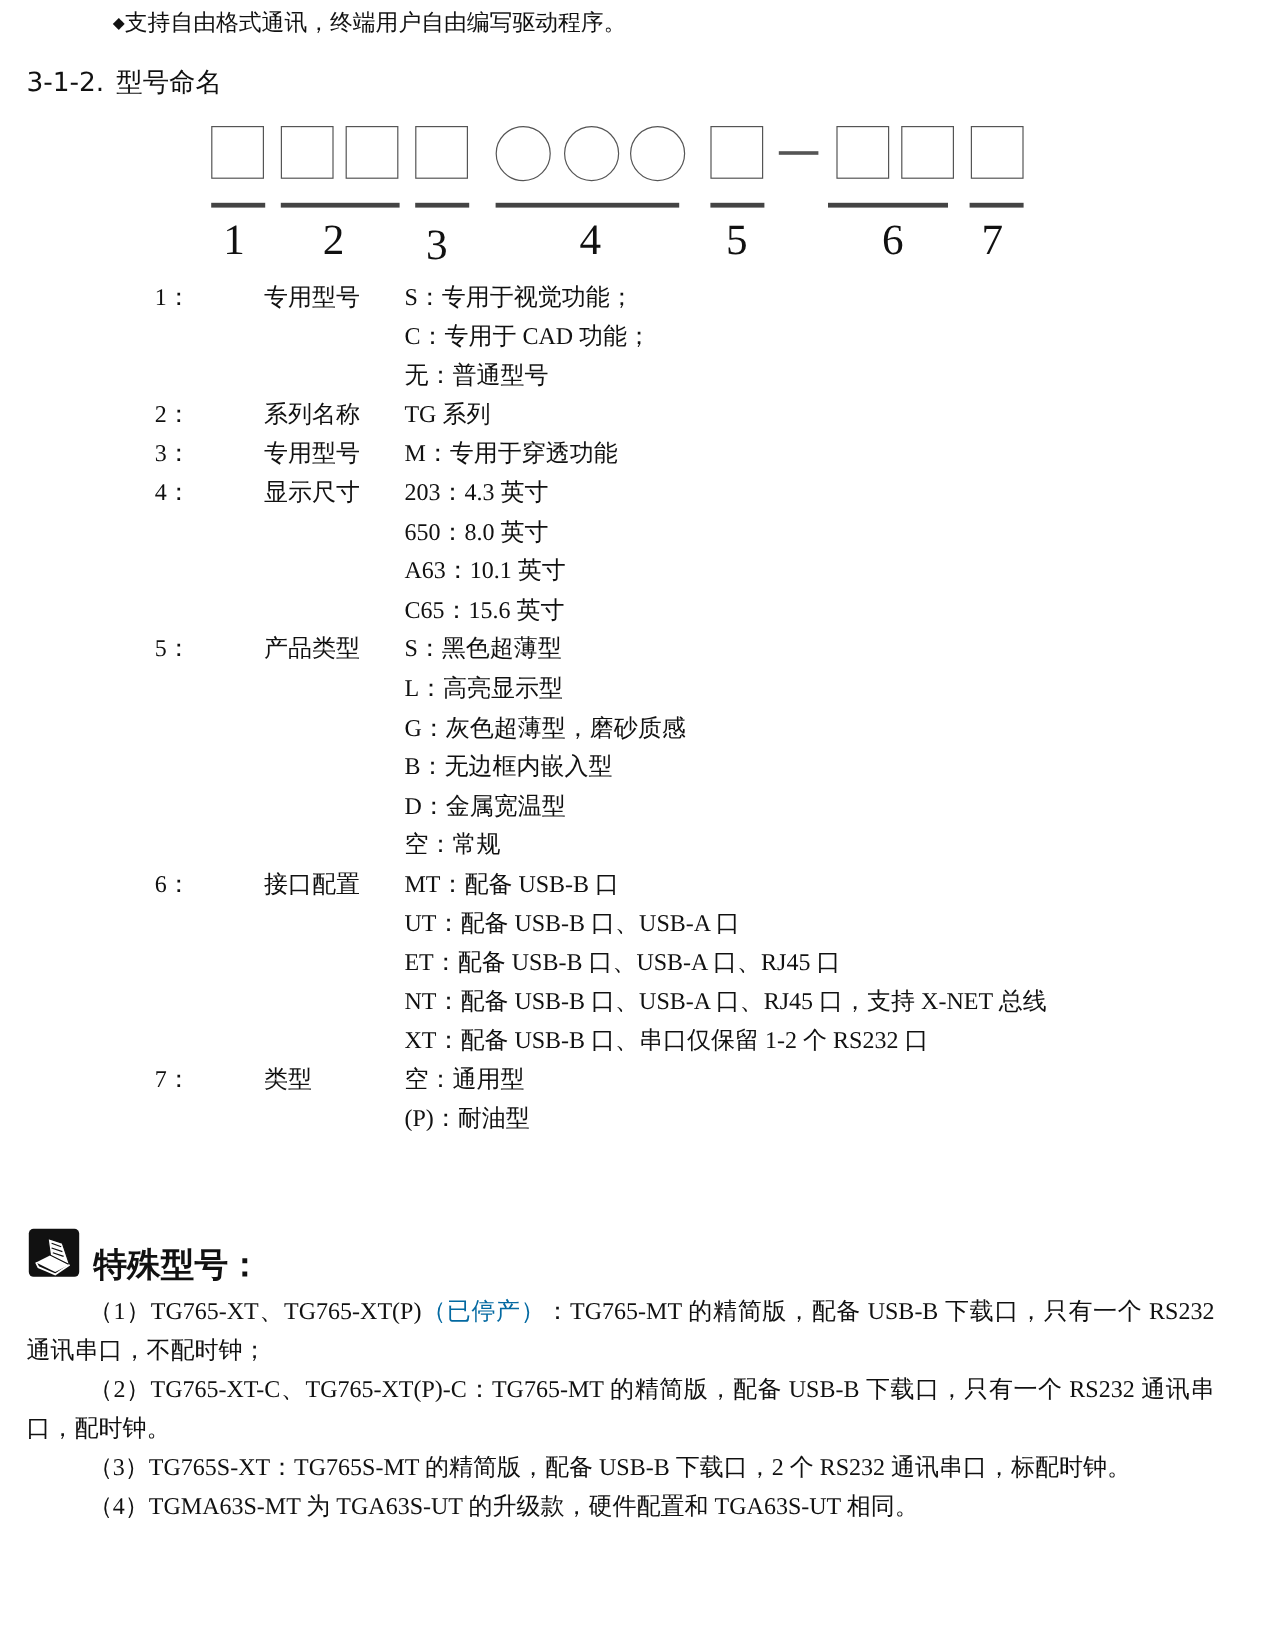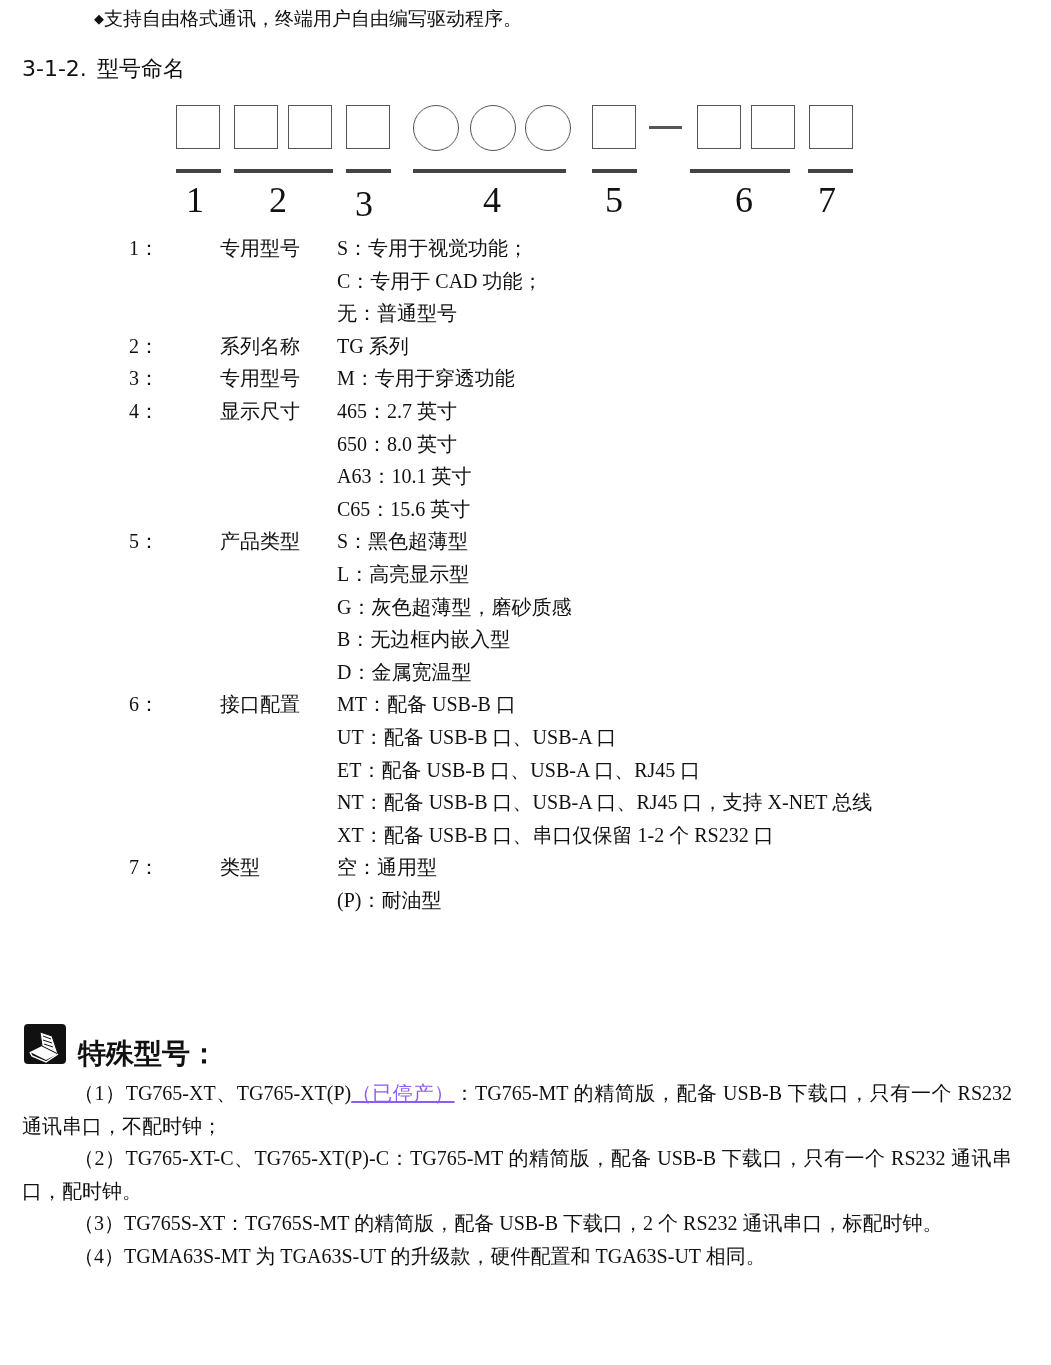--- a/index.html
+++ b/index.html
@@ -57,21 +57,21 @@
     font-family: "DejaVu Sans", "Liberation Sans", sans-serif;
     font-weight: bold; font-size: 28px; color: #111; line-height: 24px; margin-bottom: -2px;
   }
 
   .notes {
     position: absolute; left: 22px; top: 1077px; width: 990px;
     font-family: "Liberation Serif", "DejaVu Serif", serif; font-size: 20px; color: #111;
     line-height: 32.6px;
   }
   .note-para { text-indent: 52px; margin: 0; text-align: justify; }
-  .red { color: #8b5cf6; text-decoration: underline; }
+  .red { color: #0369a1; }
 </style>
 </head>
 <body>
 
 <div class="bullet-line">
   <span class="diamond">◆</span><span>支持自由格式通讯，终端用户自由编写驱动程序。</span>
 </div>
 
 <div class="section-title">
   <span class="num">3-1-2.</span><span>型号命名</span>
@@ -129,35 +129,36 @@
     <span class="spec-index">3：</span>
     <span class="spec-name">专用型号</span>
     <div class="spec-options">
       <div class="spec-line">M：专用于穿透功能</div>
     </div>
   </div>
   <div class="spec-row">
     <span class="spec-index">4：</span>
     <span class="spec-name">显示尺寸</span>
     <div class="spec-options">
-      <div class="spec-line">465：2.7 英寸</div>
+      <div class="spec-line">203：4.3 英寸</div>
       <div class="spec-line">650：8.0 英寸</div>
       <div class="spec-line">A63：10.1 英寸</div>
       <div class="spec-line">C65：15.6 英寸</div>
     </div>
   </div>
   <div class="spec-row">
     <span class="spec-index">5：</span>
     <span class="spec-name">产品类型</span>
     <div class="spec-options">
       <div class="spec-line">S：黑色超薄型</div>
       <div class="spec-line">L：高亮显示型</div>
       <div class="spec-line">G：灰色超薄型，磨砂质感</div>
       <div class="spec-line">B：无边框内嵌入型</div>
       <div class="spec-line">D：金属宽温型</div>
+      <div class="spec-line">空：常规</div>
     </div>
   </div>
   <div class="spec-row">
     <span class="spec-index">6：</span>
     <span class="spec-name">接口配置</span>
     <div class="spec-options">
       <div class="spec-line">MT：配备 USB-B 口</div>
       <div class="spec-line">UT：配备 USB-B 口、USB-A 口</div>
       <div class="spec-line">ET：配备 USB-B 口、USB-A 口、RJ45 口</div>
       <div class="spec-line">NT：配备 USB-B 口、USB-A 口、RJ45 口，支持 X-NET 总线</div>

